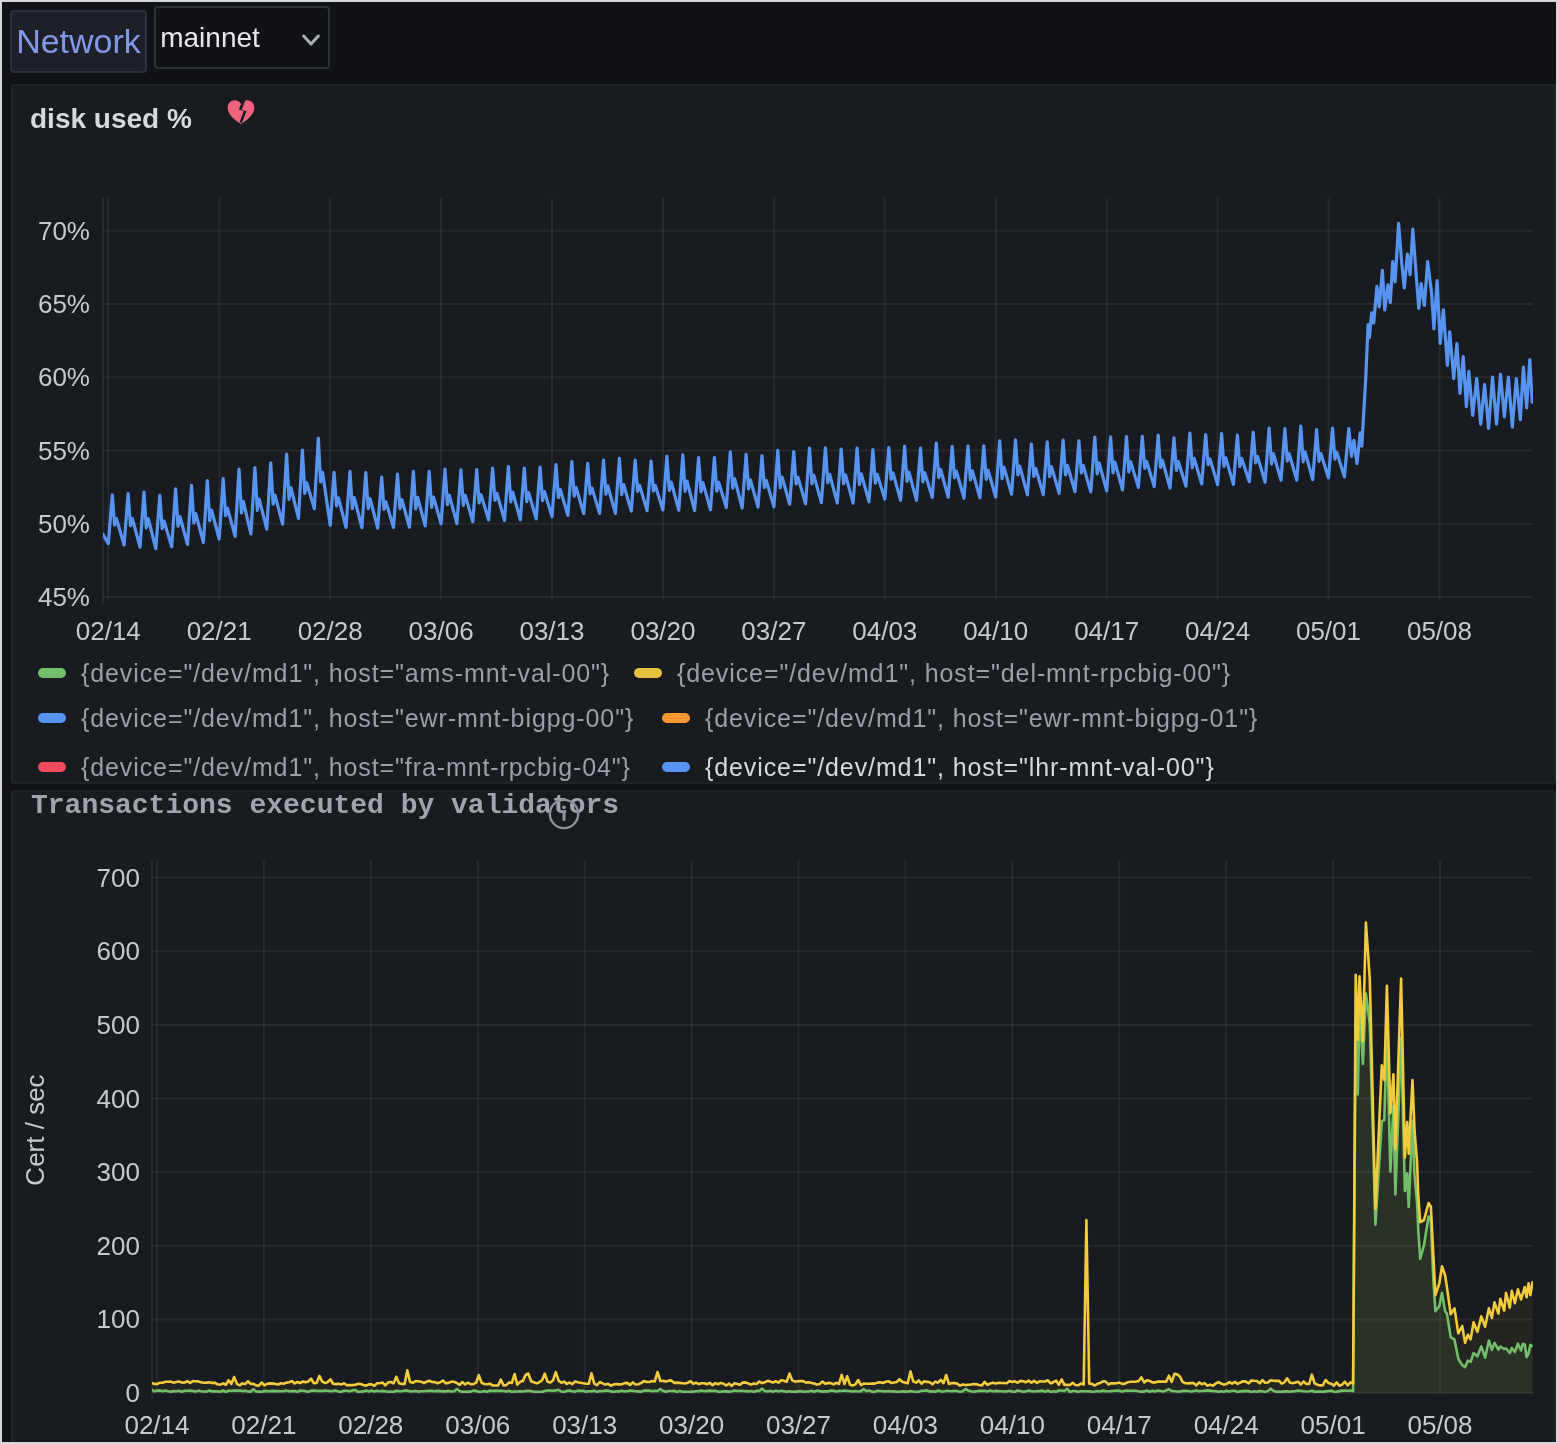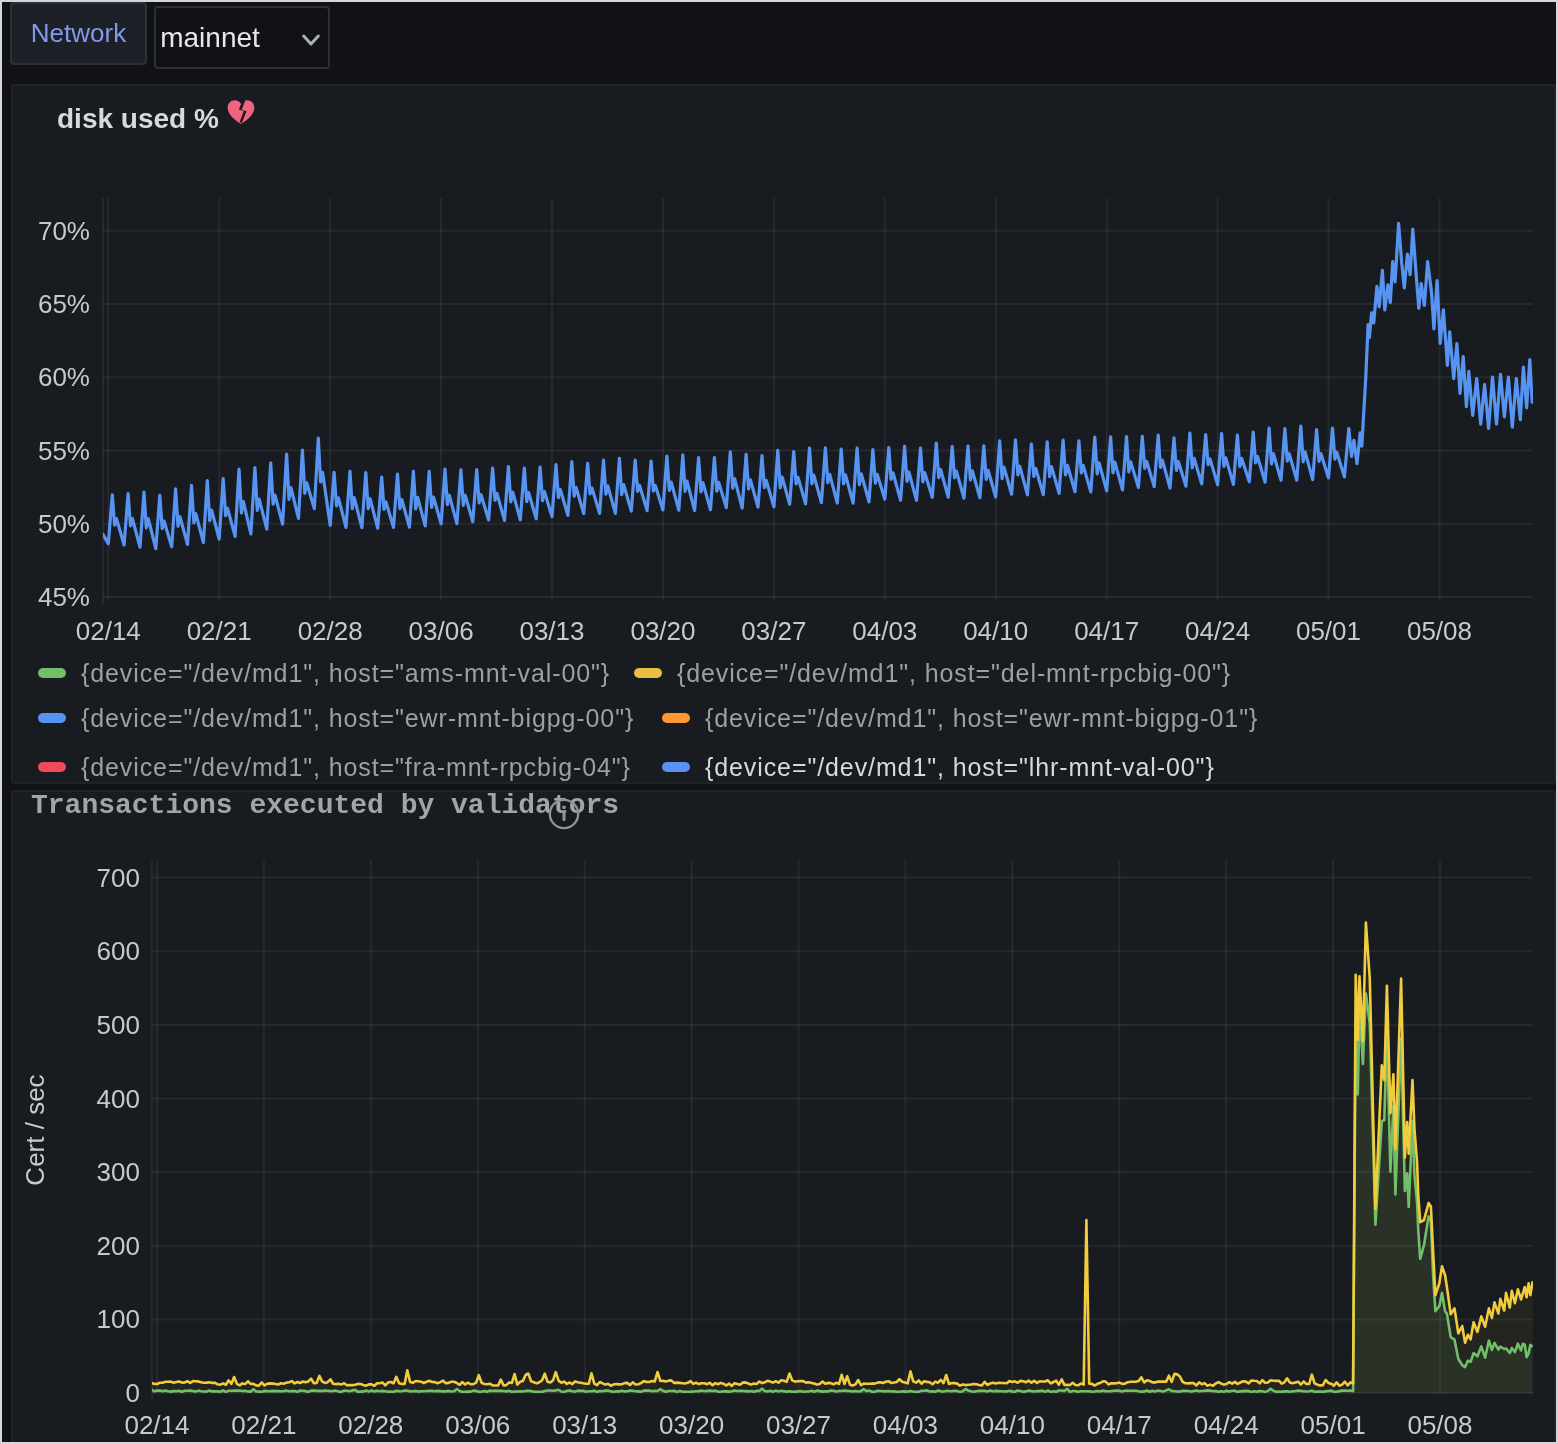--- a/index.html
+++ b/index.html
@@ -1,26 +1,26 @@
 <!DOCTYPE html>
 <html><head><meta charset="utf-8">
 <style>
 * { margin:0; padding:0; box-sizing:border-box; }
 html,body { width:1558px; height:1444px; background:#111217; overflow:hidden;
   font-family:"Liberation Sans", sans-serif; }
 #page { position:absolute; inset:0; width:1558px; height:1444px; background:#111217; }
 #frame { position:absolute; inset:0; border:2px solid #d5d6da; z-index:50; pointer-events:none; }
 .panel { position:absolute; background:#181b1f; border:2px solid #1f2227; border-radius:3px; }
-#netbox { position:absolute; left:10px; top:2px; width:137px; height:63px; background:#1e2028;
+#netbox { position:absolute; left:10px; top:10px; width:137px; height:63px; background:#1e2028;
   border:2px solid #2e3038; border-radius:4px; display:flex; align-items:center; justify-content:center;
-  color:#8299ea; font-size:26px; font-weight:500; }
+  color:#8299ea; font-size:34px; font-weight:500; }
 #mainbox { position:absolute; left:154px; top:6px; width:176px; height:63px; background:#111217;
   border:2px solid #2e3038; border-radius:4px; display:flex; align-items:center; justify-content:center;
   color:#e6e7eb; font-size:28px;gap:24px; }
-.t1 { position:absolute; left:17px; top:17px; font-size:28px; font-weight:600; color:#d8d9dd;margin-left:27px; }
+.t1 { position:absolute; left:17px; top:17px; font-size:28px; font-weight:600; color:#d8d9dd; }
 .t2 { position:absolute; left:18px; top:-2px; font-size:28px; font-weight:600; color:#a2a4ab;font-family:Liberation Mono, monospace; }
 svg text { font-family:"Liberation Sans", sans-serif; }
 </style></head>
 <body>
 <div id="page">
   <div id="netbox">Network</div>
   <div id="mainbox">
       <span>mainnet</span>
       <svg width="26" height="26" viewBox="0 0 16 16" style="margin-left:14px;margin-top:4px">
         <path d="M3.5 5.5 8 10.5 12.5 5.5" fill="none" stroke="#aeb0b8" stroke-width="1.8" stroke-linecap="round" stroke-linejoin="round"></path>

